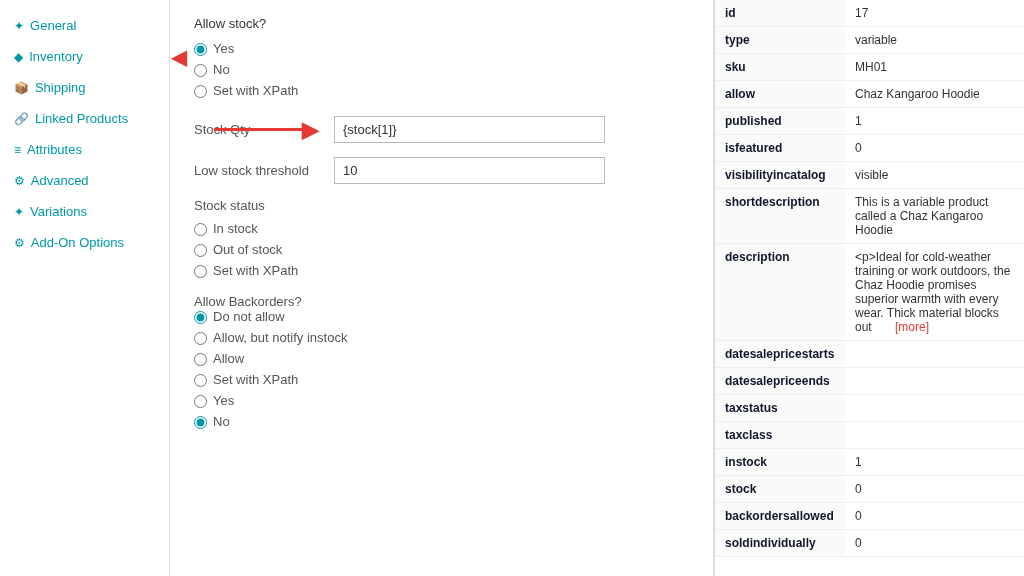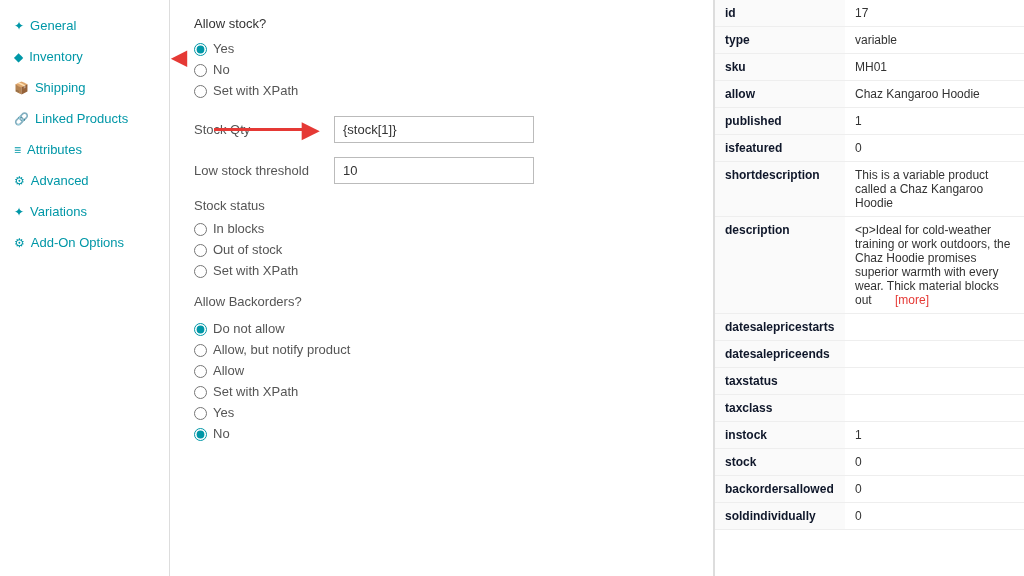--- a/index.html
+++ b/index.html
@@ -82,21 +82,21 @@
       width: 140px;
       font-size: 13px;
       color: #555;
     }
     .form-row .input-wrapper {
       position: relative;
       display: flex;
       align-items: center;
     }
     .form-row input[type="text"] {
-      width: 200px;
+      width: 271px;
       border: 1px solid #bbb;
       padding: 5px 8px;
       font-size: 13px;
       color: #333;
       outline: none;
     }
 
     
     .input-arrow {
       position: absolute;
@@ -118,21 +118,21 @@
     .stock-status-label {
       font-size: 13px;
       color: #555;
       margin-bottom: 8px;
       margin-top: 10px;
     }
 
     .backorders-label {
       font-size: 13px;
       color: #555;
-      margin-bottom: 12px;
+      margin-bottom: 0;
       margin-top: 16px;
     }
 
     .sold-individually-label {
       font-size: 13px;
       color: #555;
       margin-bottom: 8px;
       margin-top: 16px;
     }
 
@@ -241,39 +241,39 @@
   <div class="form-row" style="margin-top:8px;">
     <label>Low stock threshold</label>
     <div class="input-wrapper">
       <input type="text" value="10" style="">
     </div>
   </div>
 
   <div class="stock-status-label">Stock status</div>
   <div class="radio-group">
     <input type="radio" name="stock_status" id="ss_in" style="">
-    <label for="ss_in">In blocks</label>
+    <label for="ss_in">In stock</label>
   </div>
   <div class="radio-group">
     <input type="radio" name="stock_status" id="ss_out" style="">
     <label for="ss_out">Out of stock</label>
   </div>
   <div class="radio-group">
     <input type="radio" name="stock_status" id="ss_xpath" style="">
     <label for="ss_xpath">Set with XPath</label>
   </div>
 
   <div class="backorders-label">Allow Backorders?</div>
   <div class="radio-group">
     <input type="radio" name="backorders" id="bo_no" checked="" style="">
     <label for="bo_no">Do not allow</label>
   </div>
   <div class="radio-group">
     <input type="radio" name="backorders" id="bo_notify" style="">
-    <label for="bo_notify">Allow, but notify product</label>
+    <label for="bo_notify">Allow, but notify instock</label>
   </div>
   <div class="radio-group">
     <input type="radio" name="backorders" id="bo_allow" style="">
     <label for="bo_allow">Allow</label>
   </div>
   <div class="radio-group">
     <input type="radio" name="backorders" id="bo_xpath" style="">
     <label for="bo_xpath">Set with XPath</label>
   </div>
 
@@ -308,20 +308,24 @@
     </tr>
     <tr>
       <td>published</td>
       <td>1</td>
     </tr>
     <tr>
       <td>isfeatured</td>
       <td>0</td>
     </tr>
     <tr>
+      <td>visibilityincatalog</td>
+      <td>visible</td>
+    </tr>
+    <tr>
       <td>shortdescription</td>
       <td>This is a variable product called a Chaz Kangaroo Hoodie</td>
     </tr>
     <tr>
       <td>description</td>
       <td>&lt;p&gt;Ideal for cold-weather training or work outdoors, the Chaz Hoodie promises superior warmth with every wear. Thick material blocks out <a class="more-link">[more]</a></td>
     </tr>
     <tr>
       <td>datesalepricestarts</td>
       <td></td>

